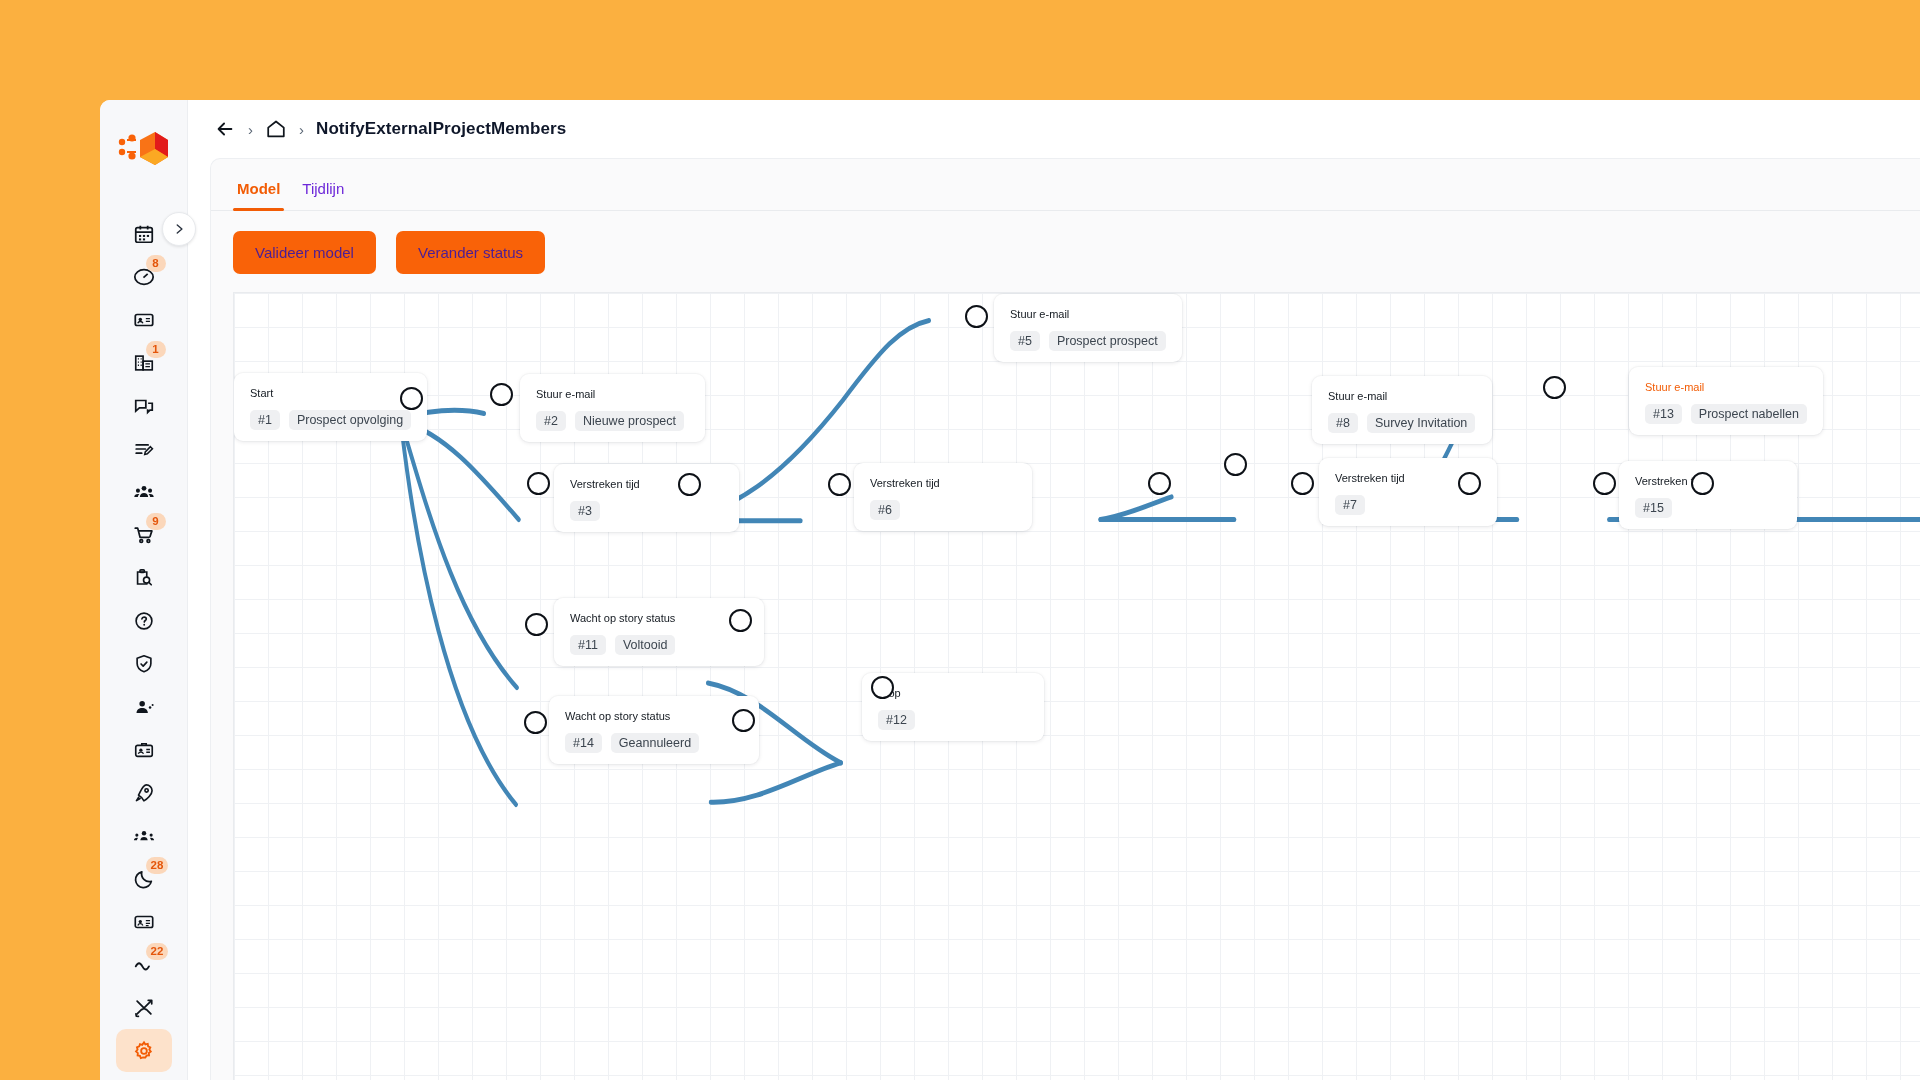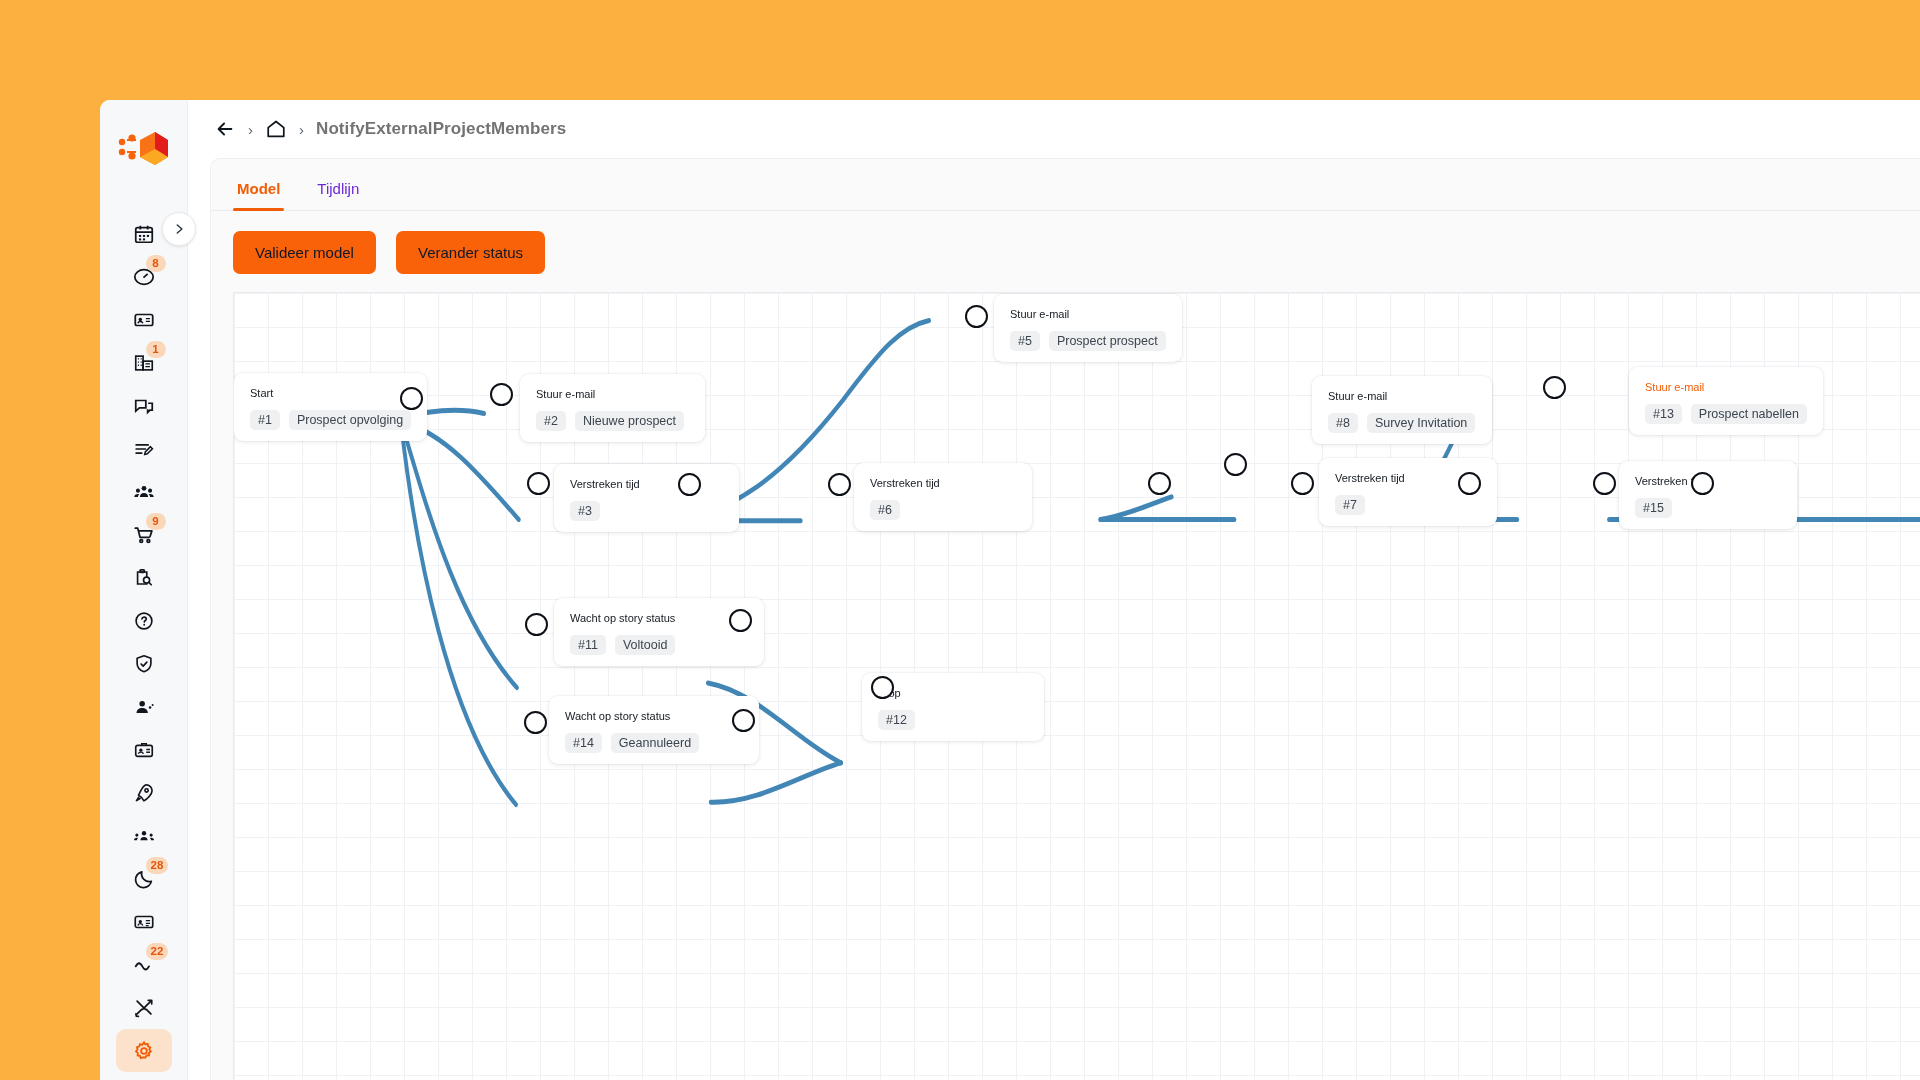--- a/index.html
+++ b/index.html
@@ -56,38 +56,38 @@
 
   
   .main { flex:1; height:980px; display:flex; flex-direction:column; background:#fff; position:relative; }
   .topbar {
     height:58px; min-height:58px; display:flex; align-items:center;
     padding-left:26px; gap:12px; background:#fff;
   }
   .topbar .ic { display:flex; align-items:center; justify-content:center; cursor:pointer; }
   .topbar .ic svg { width:22px; height:22px; }
   .sep { color:#5A6675; font-size:15px; }
-  .crumb-title { font-size:17px; font-weight:700; color:#737373; letter-spacing:.1px; }
+  .crumb-title { font-size:17px; font-weight:700; color:#0f172a; letter-spacing:.1px; }
 
   .content-card {
     flex:1; margin:0 0 0 22px; background:#FAFAFB;
     border-radius:10px 0 0 0; border:1px solid #EDEFF2; border-right:none; border-bottom:none;
     display:flex; flex-direction:column; overflow:hidden;
   }
-  .tabs { height:52px; display:flex; align-items:flex-end; padding-left:22px; gap:29px; border-bottom:1px solid #E9EBEE;}
+  .tabs { height:52px; display:flex; align-items:flex-end; padding-left:22px; gap:14px; border-bottom:1px solid #E9EBEE;}
   .tab {
     font-size:15px; color:#6d28d9; padding:0 4px 13px 4px; cursor:pointer; position:relative;
   }
   .tab.active { color:#F25C05; font-weight:700; }
   .tab.active:after {
     content:""; position:absolute; left:0; right:0; bottom:-1px; height:3px; background:#F25C05; border-radius:2px;
   }
   .btn-row { padding:20px 0 18px 22px; display:flex; gap:20px; }
   .btn {
-    background:#F96208; color:#0f172a; border:none; border-radius:7px;
+    background:#F96208; color:#4c1d95; border:none; border-radius:7px;
     height:43px; padding:0 22px; font-size:15px; cursor:pointer;
     font-family:"Liberation Sans", sans-serif;
   }
 
   
   .canvas-wrap {
     flex:1; margin-left:22px; position:relative; overflow:hidden;
     background:#ffffff;
     background-image:
       linear-gradient(to right, #EFF1F4 1px, transparent 1px),

